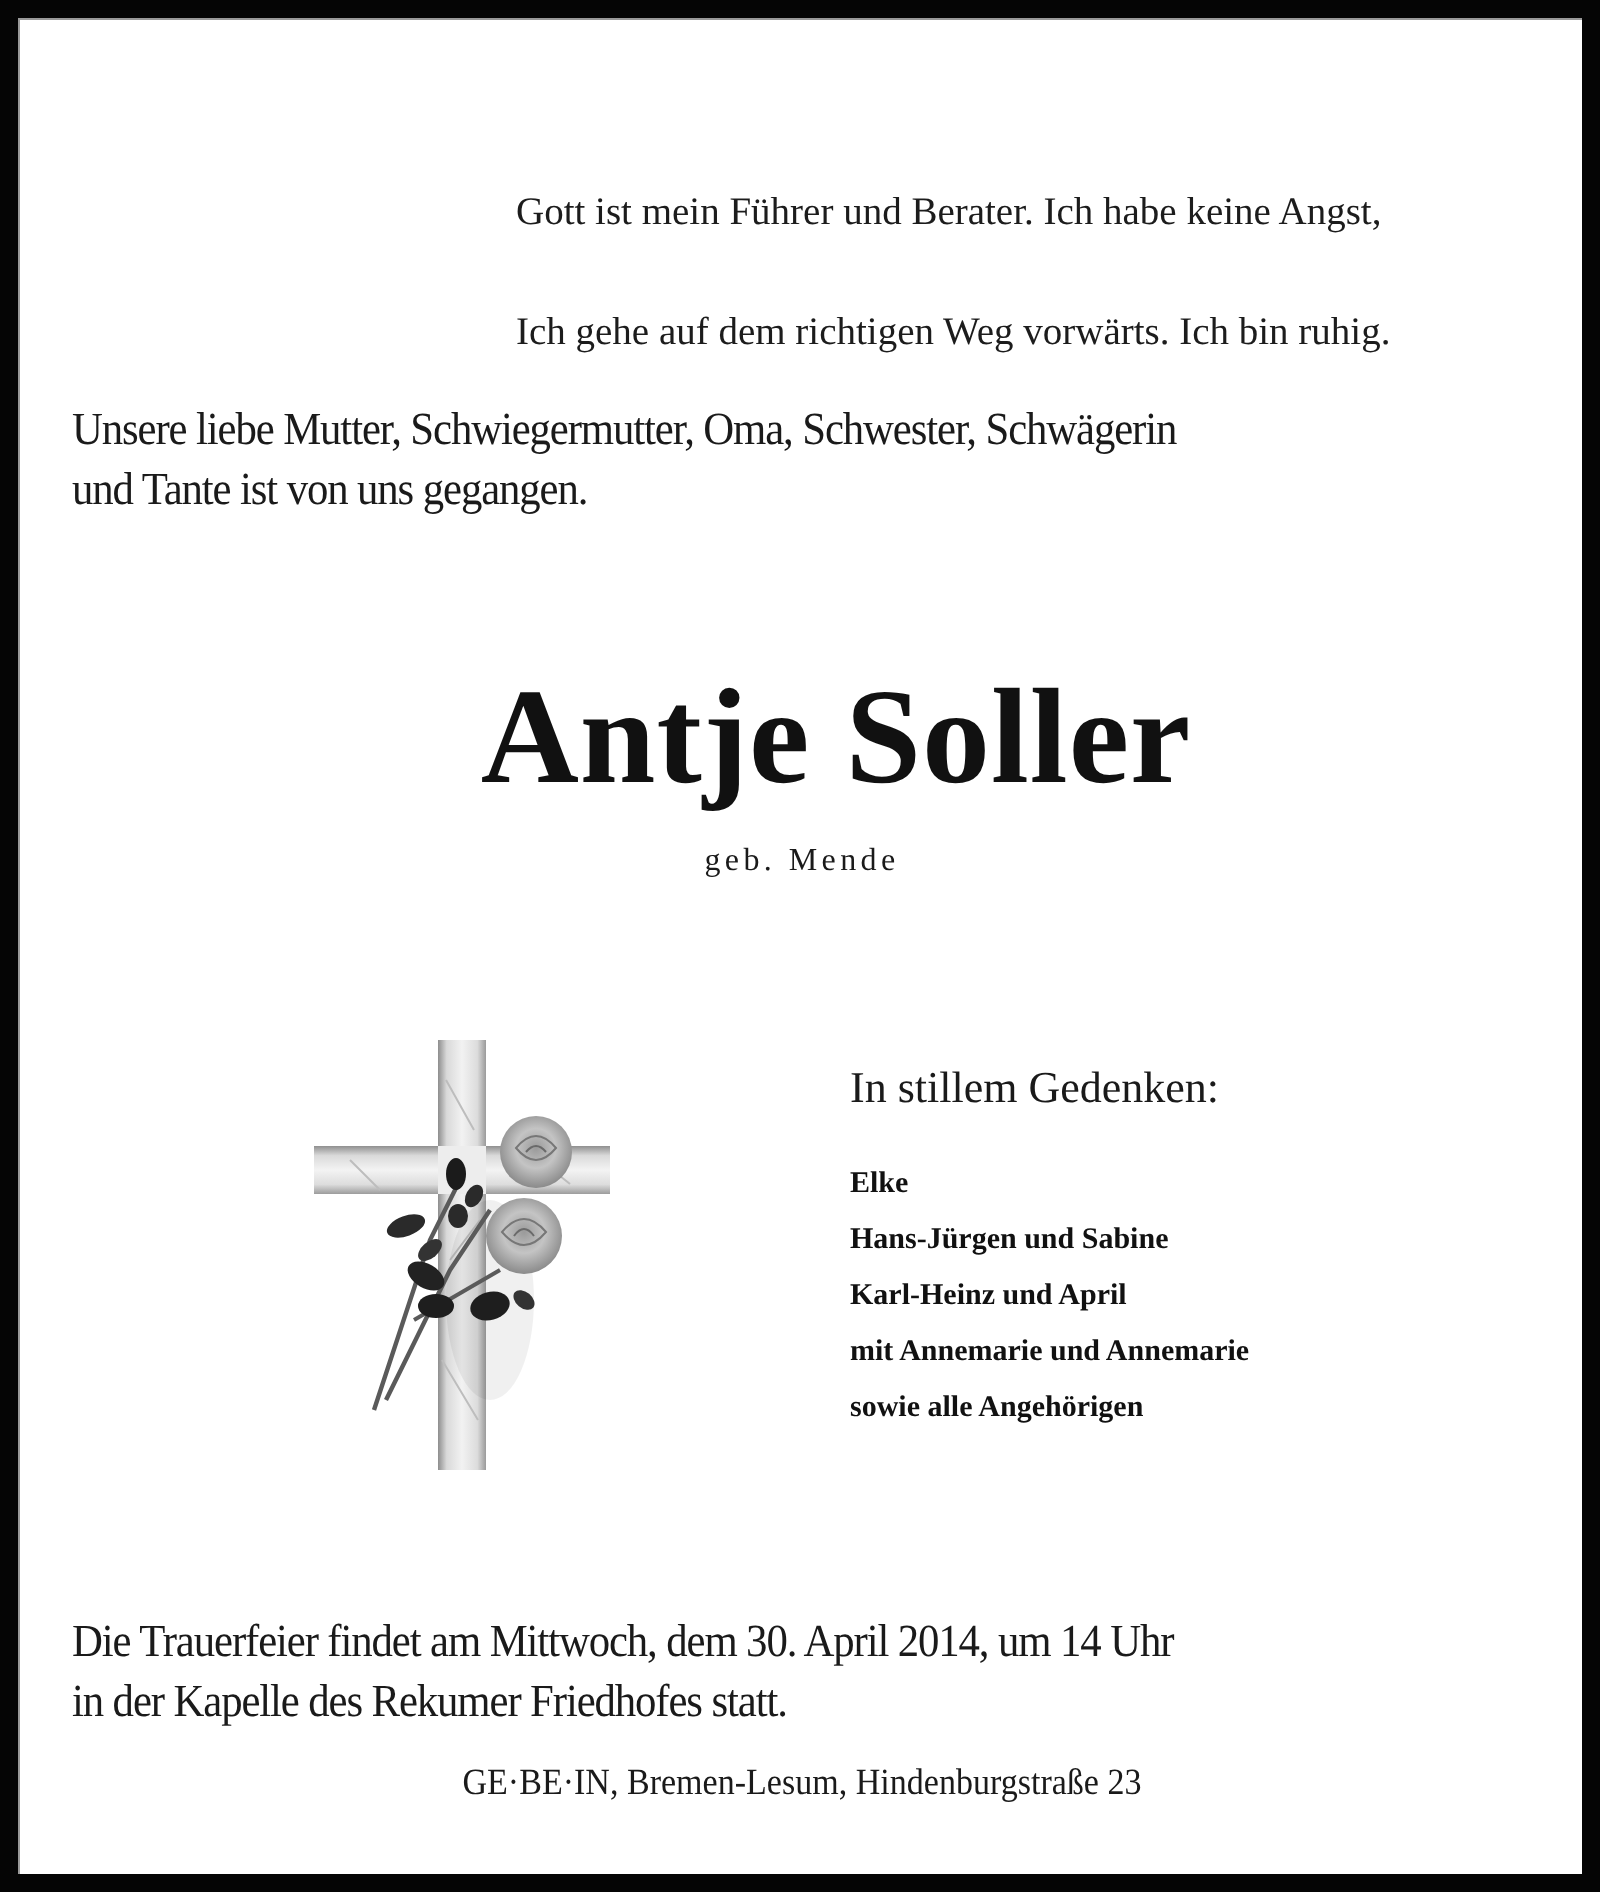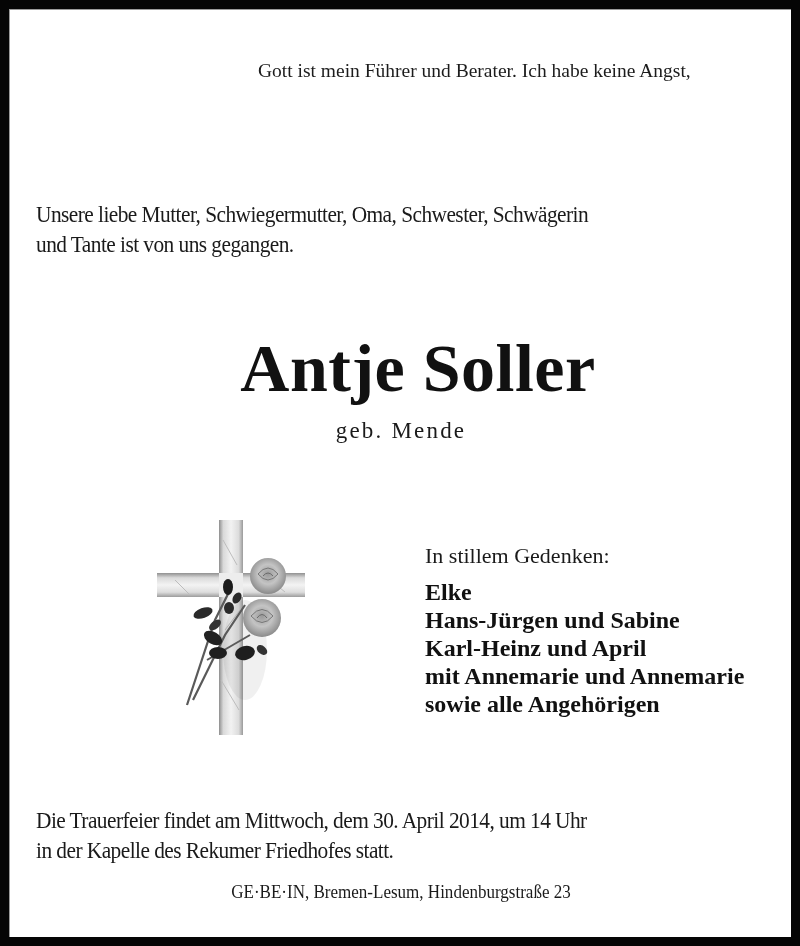--- a/index.html
+++ b/index.html
@@ -20,21 +20,21 @@
     border-top: 1px solid #9a9a9a;
     box-sizing: border-box;
   }
   .abs { position: absolute; white-space: nowrap; }
 
   .verse {
     left: 248px; top: 49px;
     font-size: 19.5px; line-height: 24px;
     color: #1c1c1c;
   }
-  .verse div { white-space: nowrap; }
+  .verse div { white-space: nowrap; margin-top: 36px; }
 
   .intro {
     left: 26px; top: 190px;
     font-size: 23px; line-height: 30px;
     letter-spacing: -0.6px;
     transform: scaleX(0.93);
     transform-origin: left top;
   }
   .intro div { white-space: nowrap; }
 
@@ -43,45 +43,45 @@
     text-align: center;
     font-size: 68px; font-weight: bold;
     line-height: 80px;
     color: #111;
     letter-spacing: 0.5px;
     padding-left: 17px;
   }
   .birthname {
     left: 0; width: 782px; top: 408px;
     text-align: center;
-    font-size: 23px; line-height: 26px;
+    font-size: 16px; line-height: 26px;
     letter-spacing: 2.2px;
     padding-left: 0;
   }
   .birth {
     left: 214px; top: 437px;
     font-size: 23px; line-height: 30px;
   }
   .death {
     left: 423px; top: 437px;
     font-size: 23px; line-height: 30px;
   }
 
   .cross-wrap {
     left: 135px; top: 500px;
     width: 160px; height: 225px;
   }
 
   .memory-label {
-    left: 415px; top: 532px;
+    left: 415px; top: 520px;
     font-size: 22px; line-height: 28px;
   }
   .mourners {
     left: 415px; top: 568px;
-    font-size: 24px; line-height: 28px;
+    font-size: 15px; line-height: 28px;
     font-weight: bold;
     color: #111;
   }
   .mourners div { white-space: nowrap; }
 
   .funeral {
     left: 26px; top: 796px;
     font-size: 23px; line-height: 30px;
     letter-spacing: -0.6px;
     transform: scaleX(0.93);
@@ -97,20 +97,21 @@
     transform-origin: center top;
   }
 </style>
 </head>
 <body>
 
 <div class="sheet">
 
   <div class="abs verse">
     <div>Gott ist mein Führer und Berater. Ich habe keine Angst,</div>
+    <div>Ich gehe auf dem richtigen Weg vorwärts. Ich bin ruhig.</div>
   </div>
 
   <div class="abs intro">
     <div>Unsere liebe Mutter, Schwiegermutter, Oma, Schwester, Schwägerin</div>
     <div>und Tante ist von uns gegangen.</div>
   </div>
 
   <div class="abs name">Antje Soller</div>
   <div class="abs birthname">geb. Mende</div>
 

